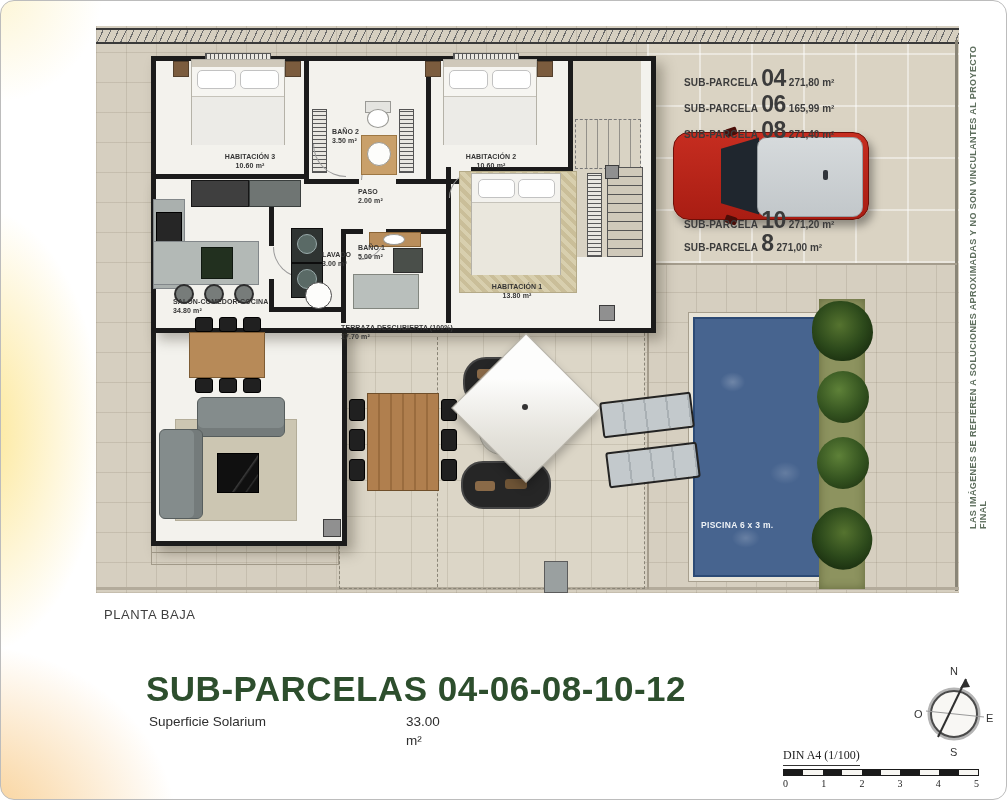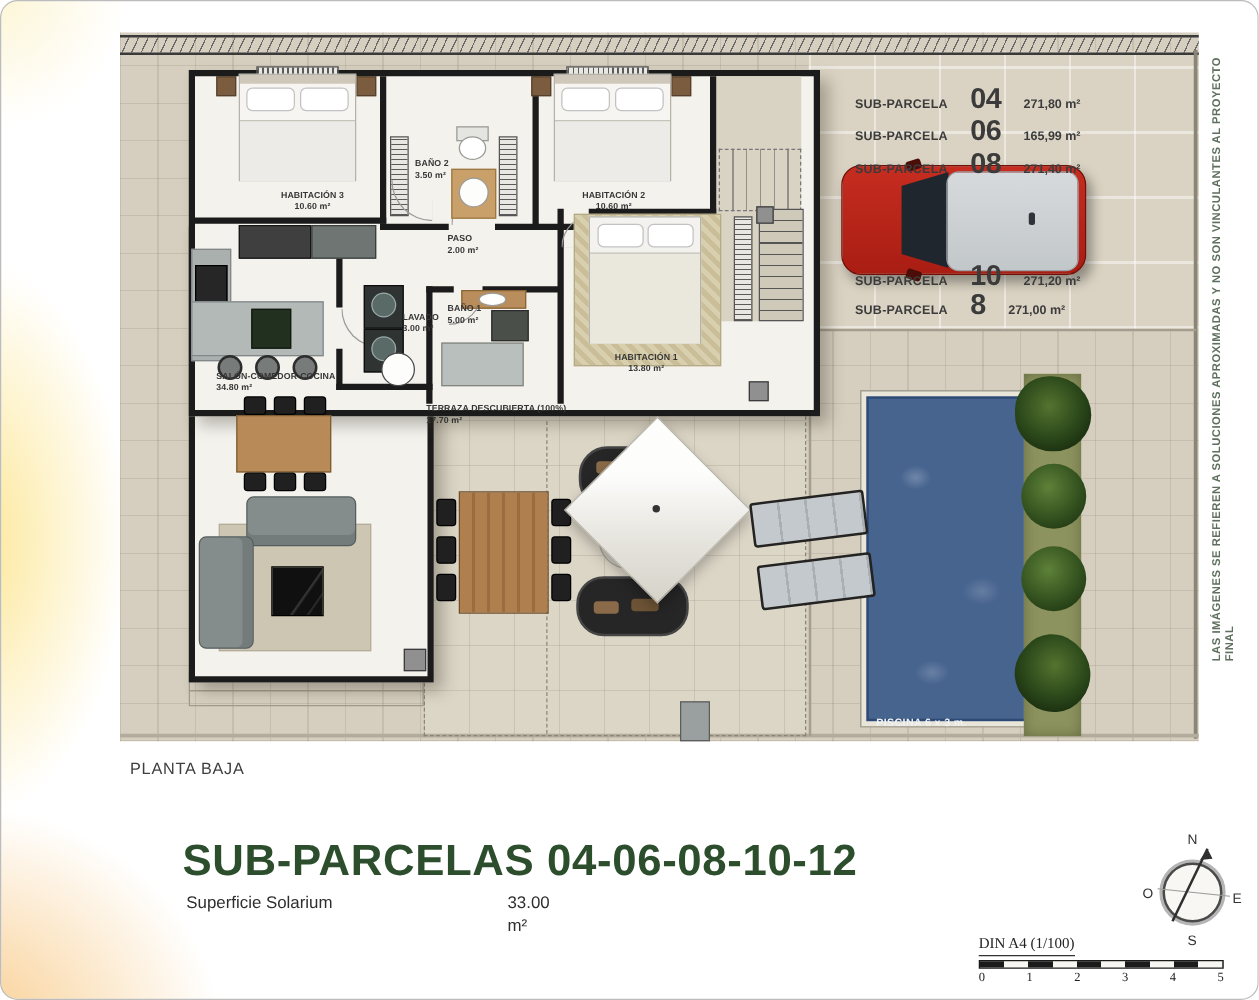--- a/index.html
+++ b/index.html
@@ -12,21 +12,21 @@
       radial-gradient(300px 260px at -40px 830px, rgba(242,158,36,.55), rgba(242,158,36,0) 72%),
       radial-gradient(160px 160px at -10px -10px, rgba(248,218,96,.28), rgba(248,218,96,0) 70%),
       #ffffff;}
   .wall{background:#1b1b1b;z-index:7;}
   .pillar{background:#909090;border:1px solid #3c3c3c;z-index:8;}
   .room-label{font-size:7px;line-height:1.35;color:#353535;z-index:9;font-weight:600;letter-spacing:.1px;}
   .room-label span{display:block;}
   .hatchV{background:repeating-linear-gradient(0deg,#5a5a5a 0 1px,#e9e7e1 1px 4px);border:1px solid #555;z-index:8;}
   .hatchH{background:repeating-linear-gradient(90deg,#5a5a5a 0 1px,#e9e7e1 1px 4px);border:1px solid #555;z-index:8;}
   .arc{border-left:1px solid #9a9a9a;border-bottom:1px solid #9a9a9a;border-bottom-left-radius:100%;z-index:8;}
-  .sp-row{display:flex;align-items:baseline;gap:18px;z-index:9;color:#3b3b3b;white-space:nowrap;}
+  .sp-row{display:flex;align-items:baseline;gap:3px;z-index:9;color:#3b3b3b;white-space:nowrap;}
   .sp-name{font-size:10px;font-weight:700;letter-spacing:.2px;}
   .sp-num{font-size:23px;font-weight:700;letter-spacing:-.5px;}
   .sp-area{font-size:10px;font-weight:700;}
   .bush{border-radius:50%;z-index:4;}
   .bush.round{background:radial-gradient(circle at 42% 36%,#5e8138,#33521f 55%,#1d3110 92%);}
   .bush.spiky{background:radial-gradient(circle at 45% 40%,#55732f,#2c491b 50%,#15270c 88%);border-radius:46% 54% 50% 50%;}
   .chair{background:#202020;border:1px solid #000;border-radius:3px;z-index:8;}
   .furn{z-index:8;}
 </style>
 </head>
@@ -56,21 +56,21 @@
   <div class="abs" style="left:646px;top:262px;width:310px;height:2px;background:#a59d8d;z-index:3;"></div>
 
   <div class="abs" style="left:338px;top:312px;width:304px;height:274px;border:1px dashed #8a8577;z-index:3;"></div>
   <div class="abs" style="left:436px;top:336px;width:1px;height:250px;border-left:1px dashed #8a8577;z-index:3;"></div>
 
   <div class="abs" style="left:688px;top:312px;width:132px;height:260px;border:4px solid #e9e5d9;outline:1px solid #a79f8e;background:
       radial-gradient(18px 14px at 30% 25%, rgba(255,255,255,.22), transparent 70%),
       radial-gradient(22px 16px at 70% 60%, rgba(255,255,255,.16), transparent 70%),
       radial-gradient(20px 14px at 40% 85%, rgba(255,255,255,.18), transparent 70%),
       #47648f;box-shadow:inset 0 0 0 2px #2c4a75;z-index:3;"></div>
-  <div class="abs room-label" style="left:700px;top:572px;color:#eef2f6;font-size:8.5px;font-weight:700;letter-spacing:.3px;z-index:9;">
+  <div class="abs room-label" style="left:700px;top:519px;color:#eef2f6;font-size:8.5px;font-weight:700;letter-spacing:.3px;z-index:9;">
     <span>PISCINA 6 x 3 m.</span>
   </div>
 
   <div class="abs" style="left:818px;top:298px;width:46px;height:290px;background:#8d935f;box-shadow:inset 0 0 10px rgba(60,65,30,.5);z-index:3;"></div>
   <div class="abs bush spiky" style="left:811px;top:300px;width:61px;height:60px;"></div>
   <div class="abs bush round" style="left:816px;top:370px;width:52px;height:52px;"></div>
   <div class="abs bush round" style="left:816px;top:436px;width:52px;height:52px;"></div>
   <div class="abs bush spiky" style="left:811px;top:508px;width:61px;height:60px;transform:rotate(40deg);"></div>
 
   <div class="abs" style="left:150px;top:180px;width:186px;height:355px;background:#f3f2ed;border:5px solid #1b1b1b;box-shadow:7px 7px 12px rgba(60,55,40,.35);z-index:5;"></div>

